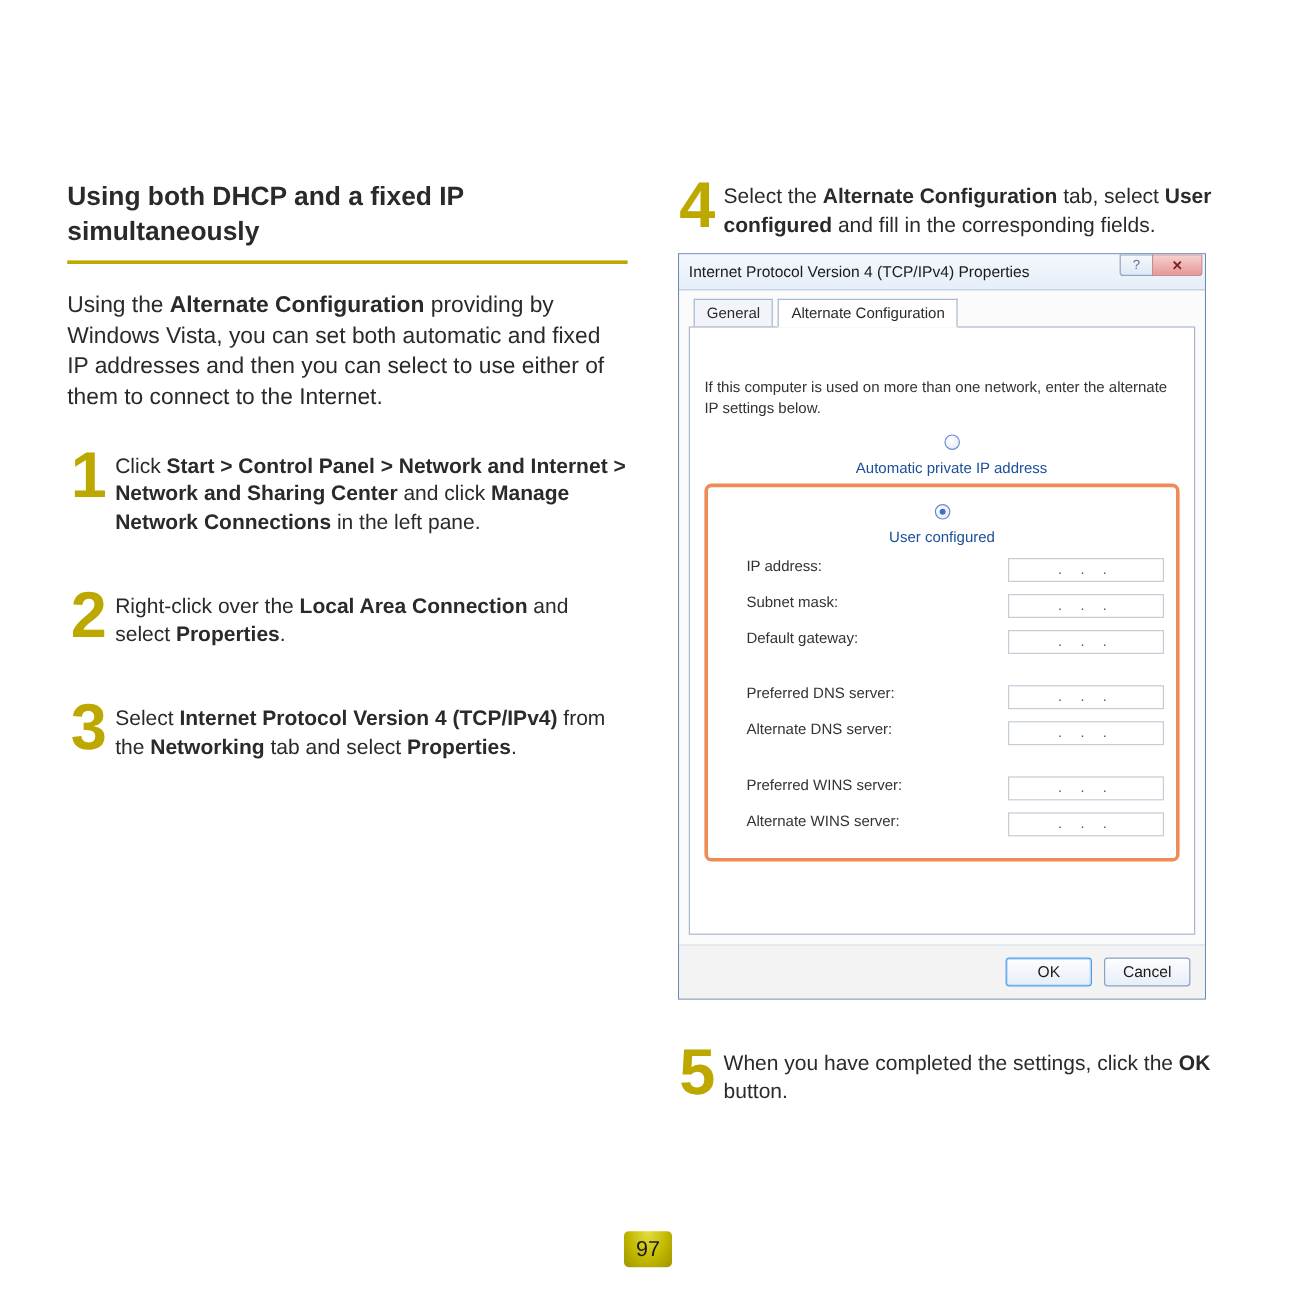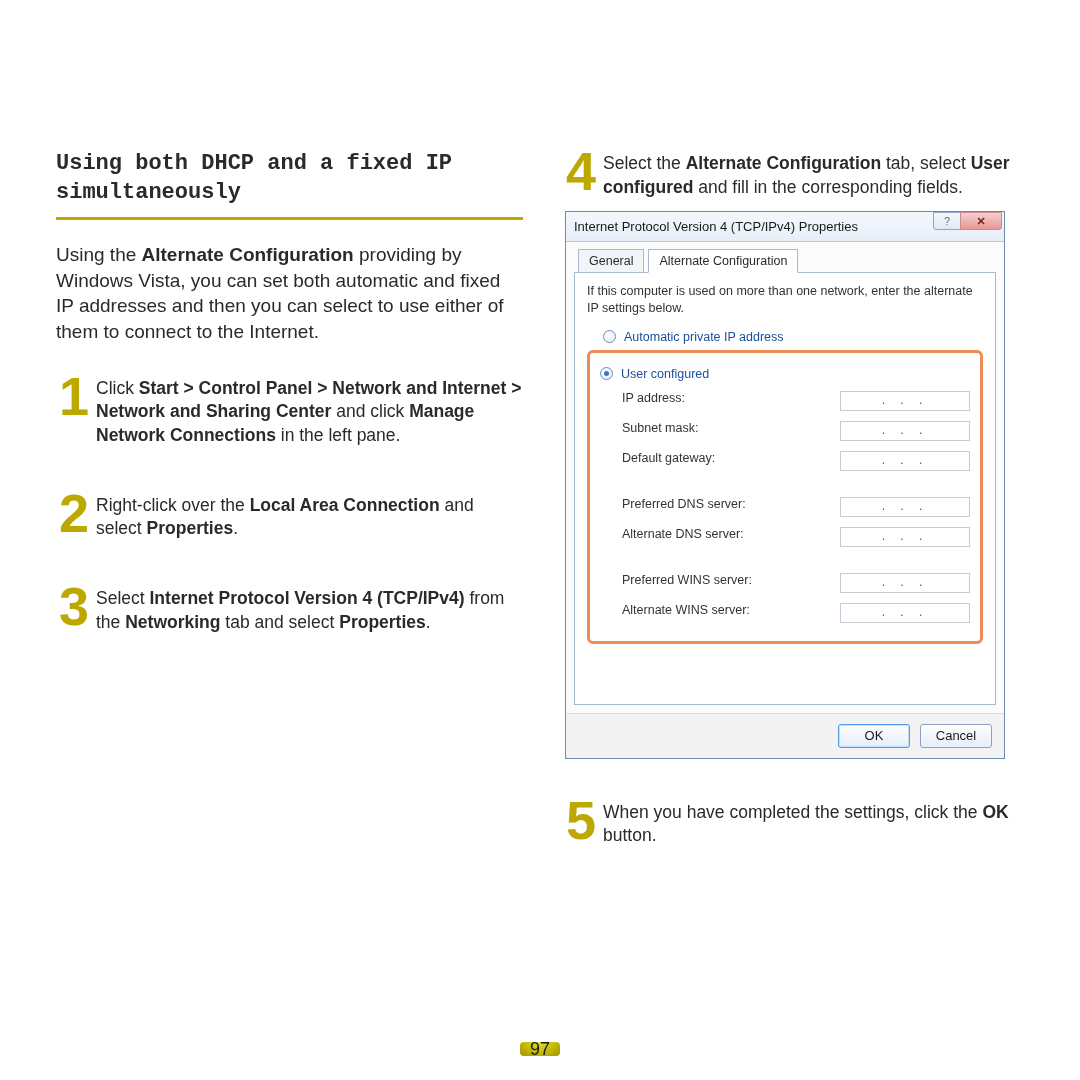--- a/index.html
+++ b/index.html
@@ -20,21 +20,20 @@
     flex: 1;
     min-width: 0;
   }
   .title {
     font-size: 22px;
     font-weight: bold;
     line-height: 1.3;
     padding-bottom: 10px;
     border-bottom: 3px solid #bda800;
     margin-bottom: 22px;
-    font-family: Liberation Mono, monospace;
   }
   .intro {
     font-size: 19px;
     line-height: 1.35;
     margin-bottom: 30px;
   }
   .step {
     display: flex;
     align-items: flex-start;
     gap: 6px;
@@ -130,28 +129,30 @@
     background: #ffffff;
     padding: 10px 12px 60px 12px;
     position: relative;
     min-height: 400px;
   }
   .hint {
     font-size: 12.5px;
     color: #333;
     line-height: 1.3;
     margin-bottom: 14px;
+    margin-top: 32px;
   }
   .radio-row {
     display: flex;
     align-items: center;
     gap: 8px;
     font-size: 12.5px;
     color: #1a4f9a;
     margin: 6px 0 6px 16px;
+    flex-direction: column;
   }
   .radio-out {
     width: 13px; height: 13px; border-radius: 50%;
     border: 1px solid #6a8bca;
     background: radial-gradient(circle at 35% 35%, #fff, #dfe9f7);
     display:flex; align-items:center; justify-content:center;
   }
   .radio-out.checked::after{
     content:""; width:5px; height:5px; border-radius:50%;
     background:#3b72c4;
@@ -203,21 +204,21 @@
     border-color:#4f9de6;
     box-shadow: 0 0 0 1px #bfe0ff inset;
   }
 
   .page-number {
     position: absolute;
     left: 50%;
     bottom: 24px;
     transform: translateX(-50%);
     width: 40px;
-    height: 14px;
+    height: 30px;
     border-radius: 4px;
     background: radial-gradient(ellipse at center top, #e4de43 0%, #c4b900 55%, #9d9400 100%);
     display:flex; align-items:center; justify-content:center;
     font-size: 18px;
     color: #1a1a1a;
   }
 </style>
 </head>
 <body>
 

